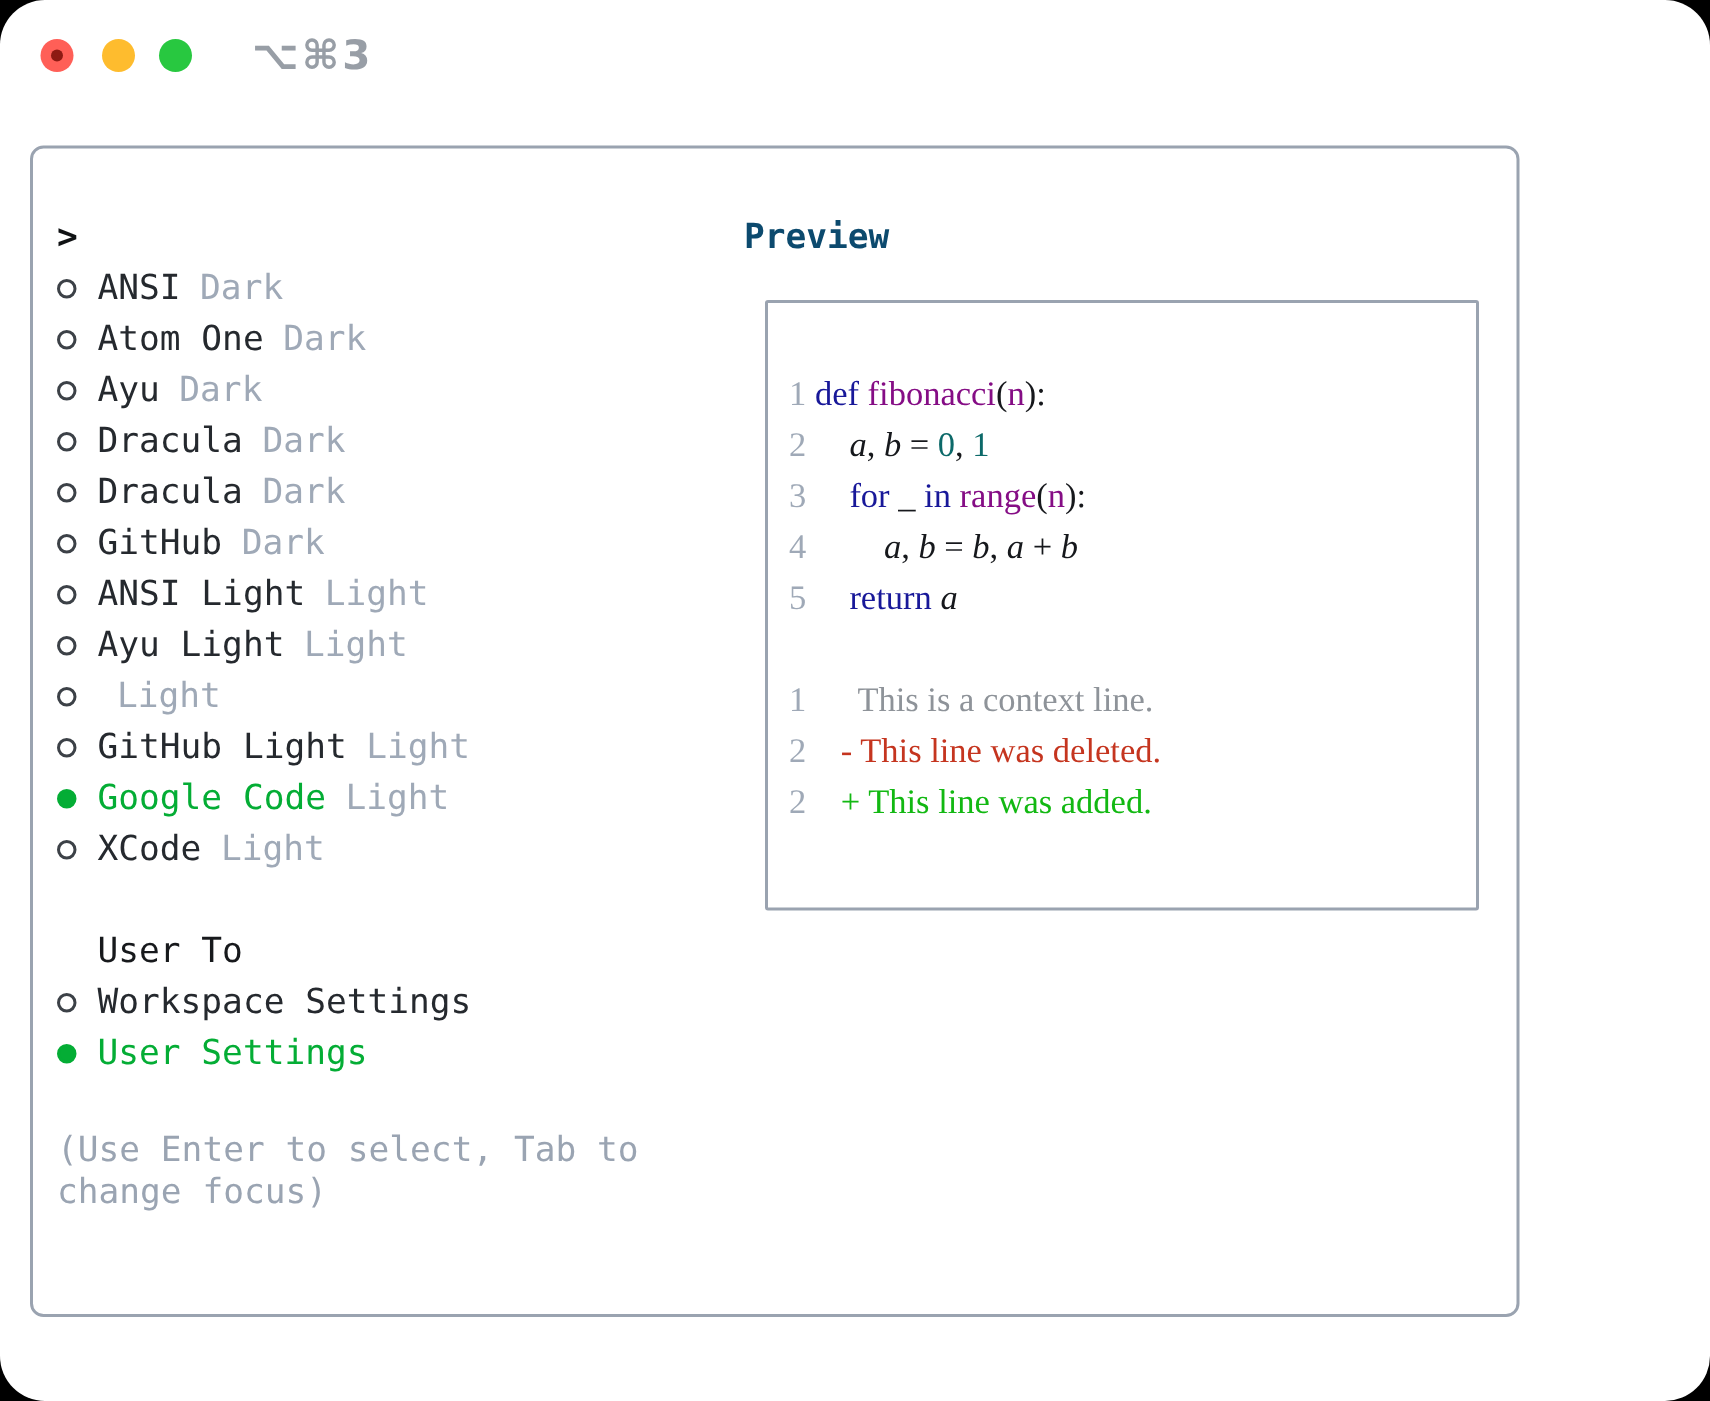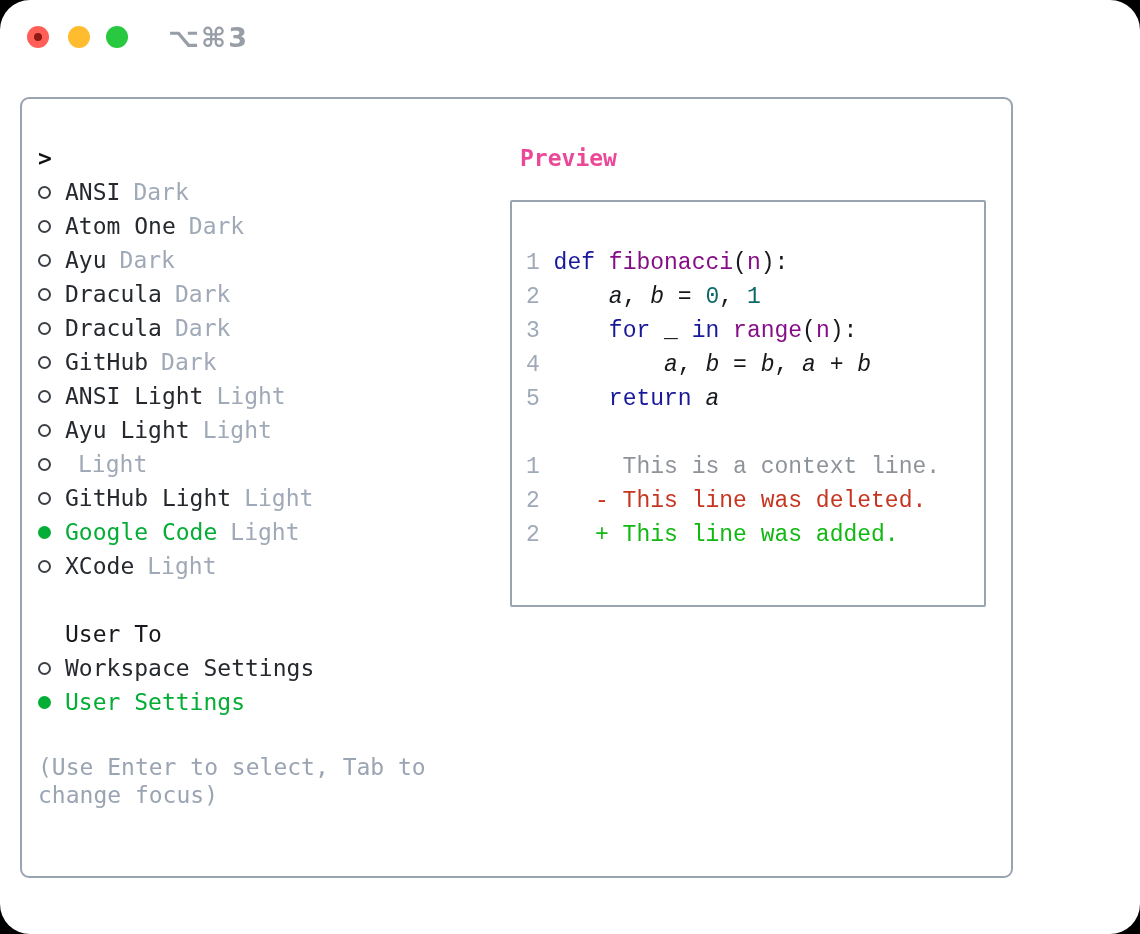--- a/index.html
+++ b/index.html
@@ -47,32 +47,32 @@
   .variant { color: var(--muted-gray); margin-left: 13px; white-space: pre; }
   .row.selected .name { color: var(--accent-green); }
   .subtitle { color: #17191c; }
   .spacer { height: 34px; }
   .hint {
     margin-top: 0; width: 430px; font-size: 23px; line-height: 28px;
     color: var(--hint-gray);
   }
   
   .preview-title {
-    position: absolute; left: 498px; top: 42px; height: 34px;
+    position: absolute; left: 474px; top: 42px; height: 34px;
     display: flex; align-items: center;
-    font-size: 23px; font-weight: bold; color: #ec4899;
+    font-size: 23px; font-weight: bold; color: #0c4a6e;
   }
   .preview-box {
     position: absolute; left: 488px; top: 101px; width: 476px; height: 407px;
     border: 2px solid var(--border-gray); border-radius: 2px; background: #fff;
     overflow: hidden;
   }
   .preview-box pre {
     margin: 0; padding: 44px 14px 0 14px;
-    font-family: Liberation Mono, monospace;
+    font-family: Liberation Serif, serif;
     font-size: 23px; line-height: 34px;
   }
   .cline { height: 34px; white-space: pre; }
   .ln { color: var(--muted-gray); }
   .tk-kw  { color: var(--keyword-blue); }
   .tk-fn  { color: var(--function-purple); }
   .tk-num { color: var(--number-teal); }
   .tk-var { color: #16181c; font-style: italic; }
   .tk-pl  { color: #16181c; }
   .df-context { color: var(--context-gray); }

